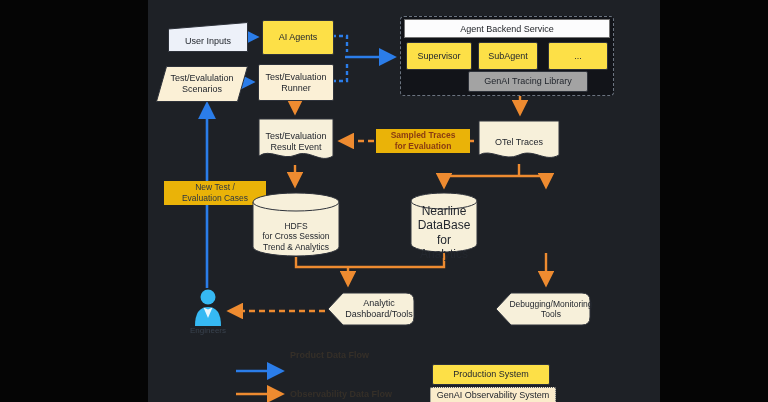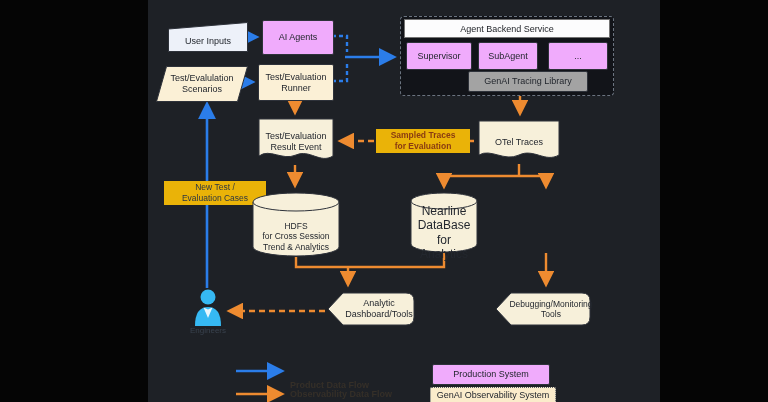--- a/index.html
+++ b/index.html
@@ -1,21 +1,21 @@
 <!DOCTYPE html>
 <html><head>
 <meta charset="utf-8">
 <style>
   html,body{margin:0;padding:0;background:#000;}
   .stage{position:relative;width:768px;height:402px;background:#050505;overflow:hidden;
          font-family:"Liberation Sans",sans-serif;}
   .canvas-bg{position:absolute;left:148px;top:0;width:512px;height:402px;background:#1e2126;}
   .node{position:absolute;display:flex;align-items:center;justify-content:center;
         text-align:center;font-size:9px;line-height:1.2;color:#23272e;white-space:pre-line;}
-  .lightbox{background:#f0abfc;border:1px solid #2e323a;border-radius:2px;}
+  .lightbox{background:#fde047;border:1px solid #2e323a;border-radius:2px;}
   .creambox{background:#fbf0d6;border:1px solid #2e323a;border-radius:2px;}
   .container{position:absolute;background:#121419;border:1px dashed #6b7480;border-radius:4px;}
   .titlebar{position:absolute;background:#fcfcfd;border:1px solid #737373;display:flex;
             align-items:center;justify-content:center;font-size:9px;color:#1c1f24;font-weight:500;}
   .shape{position:absolute;}
   .shape .txt{position:absolute;left:0;top:0;width:100%;height:100%;display:flex;
               align-items:center;justify-content:center;text-align:center;font-size:9px;
               line-height:1.2;color:#23272e;white-space:pre-line;}
   .edge-label{position:absolute;background:#eab308;text-align:center;white-space:pre-line;
               line-height:1.3;padding:1px 2px;}
@@ -152,17 +152,17 @@
 
   <div class="shape" style="left:192px;top:288px;width:32px;height:38px;">
     <svg width="32" height="38">
       <circle cx="16" cy="9" r="7.5" fill="#36b9f3"></circle>
       <path d="M3,38 Q3,19 16,19 Q29,19 29,38 Z" fill="#36b9f3"></path>
       <path d="M11.5,19.5 L16,30 L20.5,19.5 L16,21.5 Z" fill="#eaf6fd"></path>
     </svg>
   </div>
   <div class="node" style="left:180px;top:326px;width:56px;height:10px;font-size:8px;color:#39424e;">Engineers</div>
 
-  <div class="legend-label" style="left:290px;top:380px;text-align:right;">Product Data Flow</div>
+  <div class="legend-label" style="left:290px;top:350px;text-align:right;">Product Data Flow</div>
   <div class="legend-label" style="left:290px;top:389px;">Observability Data Flow</div>
   <div class="node lightbox" style="left:432px;top:364px;width:116px;height:19px;">Production System</div>
   <div class="node" style="left:430px;top:387px;width:124px;height:15px;background:#fbeccb;border:1px dotted #555c66;border-radius:2px;">GenAI Observability System</div>
 </div>
 
 </body></html>

